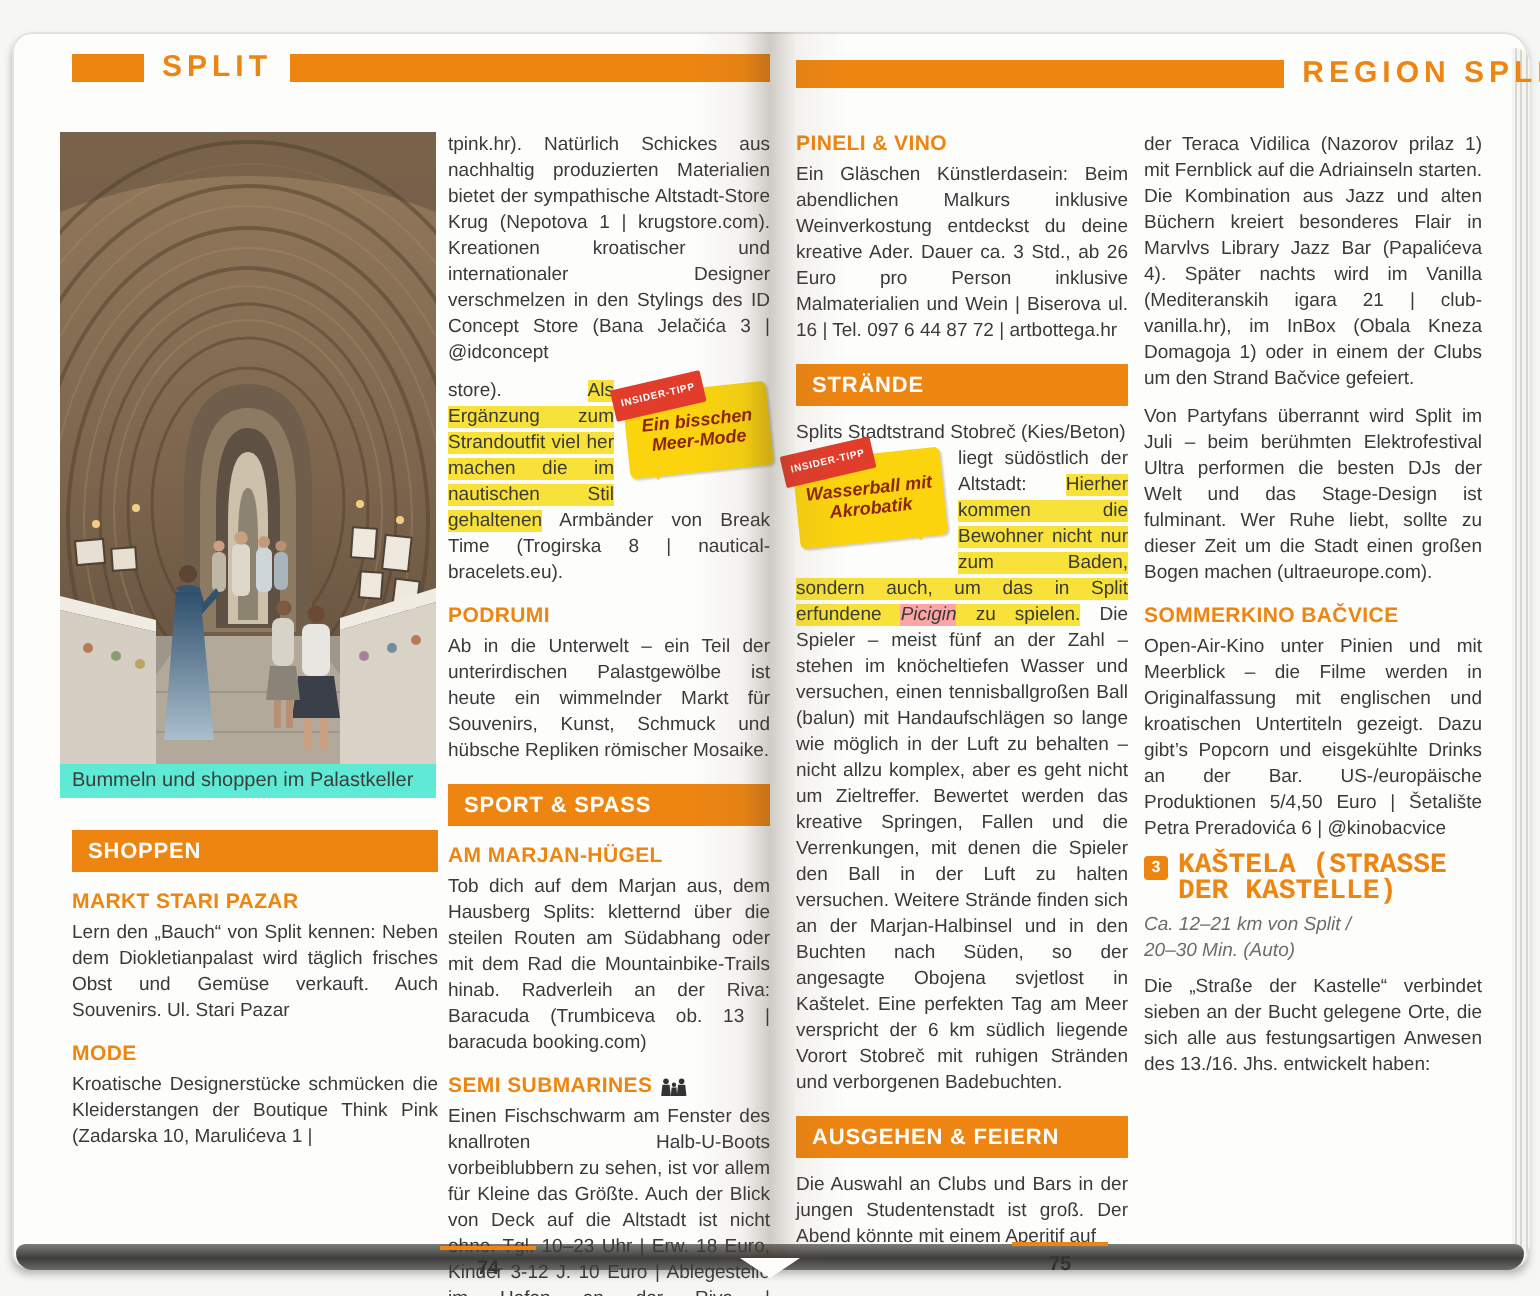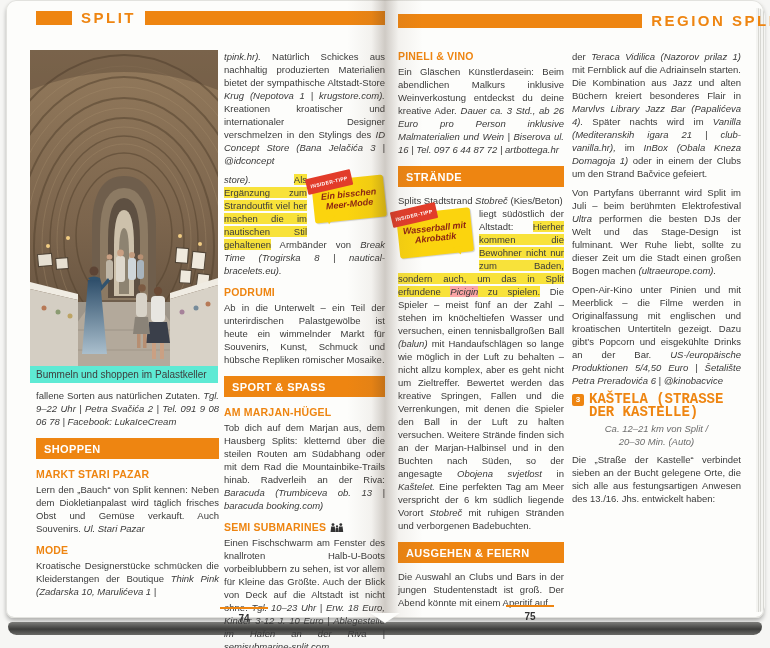--- a/index.html
+++ b/index.html
@@ -1,21 +1,21 @@
 <!DOCTYPE html>
 <html lang="de"><head>
 <meta charset="utf-8">
 <style>
   html,body{margin:0;padding:0;}
   body{
     width:770px;height:648px;position:relative;overflow:hidden;
     background:#f6f6f4;
     font-family:"Liberation Sans", sans-serif;
   }
-  .book{position:absolute;left:6px;top:0;width:758px;height:618px;}
+  .book{position:absolute;left:6px;top:16px;width:758px;height:618px;}
   .pages{
     position:absolute;inset:0;background:#fdfdfb;
     border-radius:10px 12px 8px 8px;
     box-shadow:0 0 0 1px #e2e2de inset, 0 -1px 0 #d8d8d4 inset, 0 3px 4px rgba(0,0,0,.28);
   }
   .page-stack-right{
     position:absolute;right:-1px;top:8px;bottom:6px;width:9px;
     background:repeating-linear-gradient(to right,#f4f4f1 0 1.6px,#d7d7d2 1.6px 2.6px);
     border-radius:0 8px 6px 0;
   }
@@ -45,21 +45,21 @@
 
   
   .col{position:absolute;z-index:2;}
   #lcol1{left:30px;top:389px;width:183px;}
   #lcol2{left:218px;top:50px;width:161px;}
   #rcol1{left:392px;top:50px;width:166px;}
   #rcol2{left:566px;top:50px;width:169px;}
 
   .p{font-size:9.5px;line-height:13px;color:#3a3a3a;text-align:justify;margin:0 0 6px;
      hyphens:auto;-webkit-hyphens:auto;overflow-wrap:break-word;}
-  .i{font-style:italic;}
+  .i{}
   .hl{background:#f8e23a;}
   .ihl{background:#fca5a5;font-style:italic;}
 
   .box-head{background:#ee8511;color:#fff;font-weight:bold;font-size:11px;letter-spacing:.4px;
             padding:5px 8px 4px;margin:10px 0 7px;}
   .sub-head{color:#ee8511;font-weight:bold;font-size:10.5px;letter-spacing:.2px;margin:9px 0 3px;
             display:flex;align-items:center;gap:4px;}
   .sub-head:first-child{margin-top:0;}
 
   
@@ -89,21 +89,21 @@
   .page-num::before{content:"";display:block;margin:0 auto 4px;width:48px;height:2px;background:#ee8511;}
   #num74{left:206px;top:607px;}
   #num75{left:492px;top:605px;}
 
   
   .rund-title{color:#f1870e;font-size:25px;font-weight:bold;line-height:26px;letter-spacing:.5px;margin:15px 0 11px;}
   .entry-head{display:flex;gap:5px;align-items:flex-start;margin:0 0 3px;}
   .entry-num{flex:0 0 auto;width:12px;height:12px;background:#ee8511;color:#fff;text-align:center;
              font-size:8px;font-weight:bold;line-height:12px;border-radius:2px;margin-top:1px;}
   .entry-title{color:#ee8511;font-weight:bold;font-size:14px;line-height:13px;font-family:Liberation Mono, monospace;}
-  .entry-meta{font-style:italic;color:#6d6d6d;font-size:9.5px;line-height:13px;margin:1px 0 5px;white-space:pre-line;text-align:center;}
+  .entry-meta{font-style:italic;color:#6d6d6d;font-size:9.5px;line-height:13px;margin:1px 0 5px;white-space:pre-line;}
 
   .fam-icon{width:14px;height:9px;flex:0 0 auto;}
 </style>
 </head>
 <body>
 
 <div class="book">
   <div class="pages"></div>
   <div class="page-stack-right"></div>
 
@@ -225,21 +225,20 @@
           <rect x="113" y="284" width="3.5" height="14" fill="#b78f72"></rect>
       </g>
 
       <rect width="188" height="316" fill="#000" opacity="0"></rect>
       <path d="M0,0 L188,0 L188,40 Q94,4 0,40 Z" fill="#4a3a2a" opacity=".35"></path>
     </svg>
   </div>
   <div class="photo-caption">Bummeln und shoppen im Palastkeller</div>
 
   <div class="col" id="lcol1">
-    <div class="p"><span>fallene Sorten aus natürlichen Zutaten. </span><span class="i">Tgl. 9–22 Uhr | Petra Svačića 2 | Tel. 091 9 08 06 78 | Facebook: LukaIceCream</span></div>
     <div class="box-head">SHOPPEN</div>
     <div class="sub-head">MARKT STARI PAZAR</div>
     <div class="p"><span>Lern den „Bauch“ von Split kennen: Neben dem Diokletianpalast wird täglich frisches Obst und Gemüse verkauft. Auch Souvenirs. </span><span class="i">Ul. Stari Pazar</span></div>
     <div class="sub-head">MODE</div>
     <div class="p"><span>Kroatische Designerstücke schmücken die Kleiderstangen der Boutique </span><span class="i">Think Pink (Zadarska 10, Marulićeva 1 |</span></div>
   </div>
 
   <div class="col" id="lcol2">
     <div class="p"><span class="i">tpink.hr).</span><span> Natürlich Schickes aus nachhaltig produzierten Materialien bietet der sympathische Altstadt-Store </span><span class="i">Krug (Nepotova 1 | krugstore.com).</span><span> Kreationen kroatischer und internationaler Designer verschmelzen in den Stylings des </span><span class="i">ID Concept Store (Bana Jelačića 3 | @idconcept</span></div>
     <div class="p">
@@ -284,20 +283,21 @@
         </span>
       </span><span><span>liegt südöstlich der Altstadt: </span><span class="hl">Hierher kommen die Bewohner nicht nur zum Baden, sondern auch, um das in Split erfundene </span><span class="ihl">Picigin</span><span class="hl"> zu spielen.</span><span> Die Spieler – meist fünf an der Zahl – stehen im knöcheltiefen Wasser und versuchen, einen tennisballgroßen Ball </span><span class="i">(balun)</span><span> mit Handaufschlägen so lange wie möglich in der Luft zu behalten – nicht allzu komplex, aber es geht nicht um Zieltreffer. Bewertet werden das kreative Springen, Fallen und die Verrenkungen, mit denen die Spieler den Ball in der Luft zu halten versuchen. Weitere Strände finden sich an der Marjan-Halbinsel und in den Buchten nach Süden, so der angesagte </span><span class="i">Obojena svjetlost</span><span> in </span><span class="i">Kaštelet.</span><span> Eine perfekten Tag am Meer verspricht der 6 km südlich liegende Vorort </span><span class="i">Stobreč</span><span> mit ruhigen Stränden und verborgenen Badebuchten.</span></span>
     </div>
     <div class="box-head">AUSGEHEN &amp; FEIERN</div>
     <div class="p"><span>Die Auswahl an Clubs und Bars in der jungen Studentenstadt ist groß. Der Abend könnte mit einem Aperitif auf</span></div>
   </div>
 
   <div class="col" id="rcol2">
     <div class="p"><span>der </span><span class="i">Teraca Vidilica (Nazorov prilaz 1)</span><span> mit Fernblick auf die Adriainseln starten. Die Kombination aus Jazz und alten Büchern kreiert besonderes Flair in </span><span class="i">Marvlvs Library Jazz Bar (Papalićeva 4).</span><span> Später nachts wird im </span><span class="i">Vanilla (Mediteranskih igara 21 | club-vanilla.hr),</span><span> im </span><span class="i">InBox (Obala Kneza Domagoja 1)</span><span> oder in einem der Clubs um den Strand Bačvice gefeiert.</span></div>
     <div class="p"><span>Von Partyfans überrannt wird Split im Juli – beim berühmten Elektrofestival </span><span class="i">Ultra</span><span> performen die besten DJs der Welt und das Stage-Design ist fulminant. Wer Ruhe liebt, sollte zu dieser Zeit um die Stadt einen großen Bogen machen </span><span class="i">(ultraeurope.com).</span></div>
+    <div class="sub-head">SOMMERKINO BAČVICE</div>
     <div class="p"><span>Open-Air-Kino unter Pinien und mit Meerblick – die Filme werden in Originalfassung mit englischen und kroatischen Untertiteln gezeigt. Dazu gibt’s Popcorn und eisgekühlte Drinks an der Bar. </span><span class="i">US-/europäische Produktionen 5/4,50 Euro | Šetalište Petra Preradovića 6 | @kinobacvice</span></div>
     <div class="entry-head">
       <span class="entry-num">3</span>
       <span class="entry-title">KAŠTELA (STRASSE DER KASTELLE)</span>
     </div>
     <div class="entry-meta">Ca. 12–21 km von Split /
 20–30 Min. (Auto)</div>
     <div class="p"><span>Die „Straße der Kastelle“ verbindet sieben an der Bucht gelegene Orte, die sich alle aus festungsartigen Anwesen des 13./16. Jhs.  entwickelt  haben:</span></div>
   </div>
 

